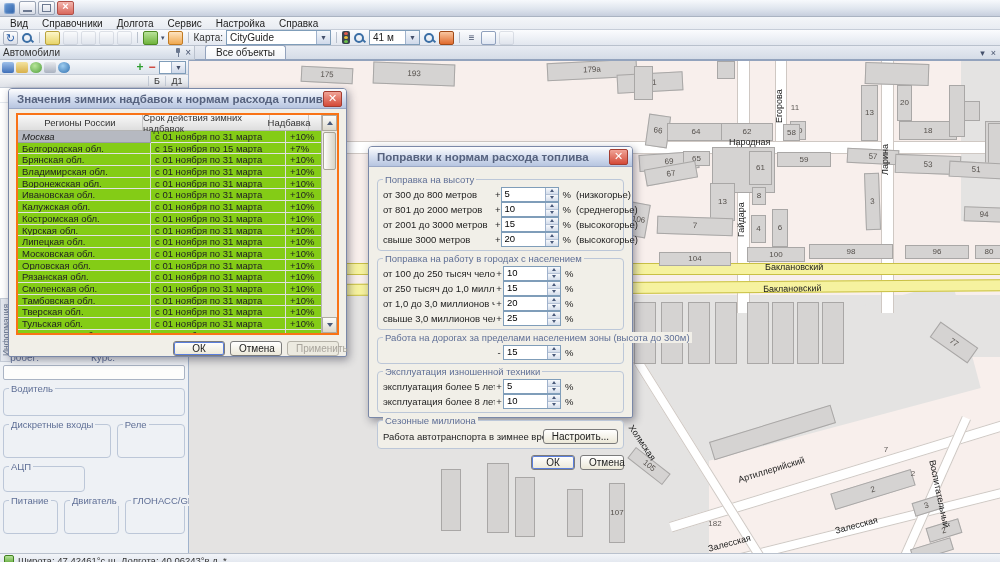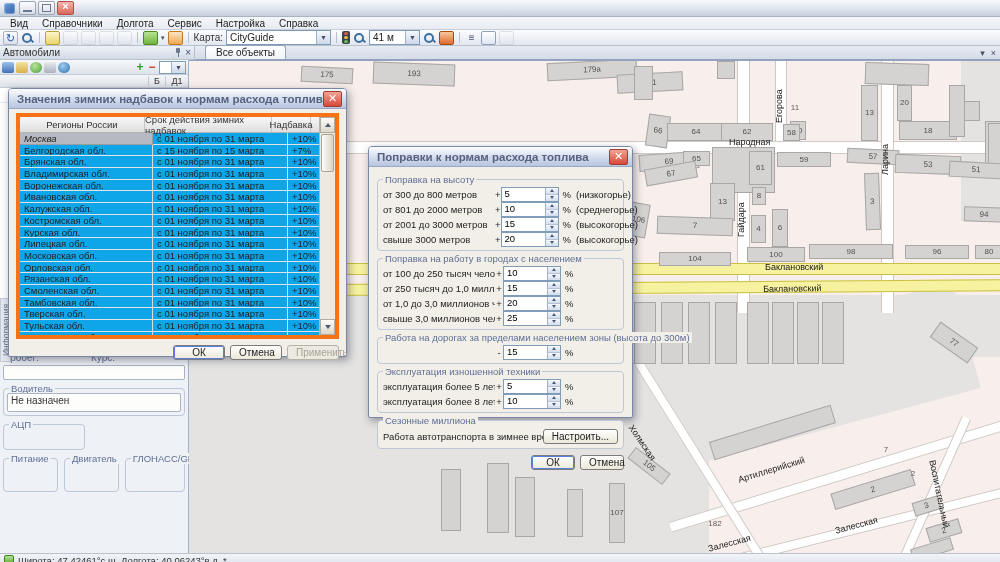--- a/index.html
+++ b/index.html
@@ -111,21 +111,21 @@
     background:linear-gradient(180deg,#fdfdfe,#d6dff0 50%,#b7c5e0);border-bottom:1px solid #9aa8c6;}
   .dtitle .tx{flex:1;font-weight:bold;font-size:11.5px;color:#56627e;white-space:nowrap;overflow:hidden;}
   .dclose{width:17px;height:14px;border:1px solid #a33c30;border-radius:2px;
     background:linear-gradient(#f0a396,#d44a38);color:#fff;font-size:11px;line-height:12px;text-align:center;font-weight:bold;}
   .xpbtn{font-family:inherit;font-size:10px;height:15px;padding:0 8px;color:#222;
     background:linear-gradient(#ffffff,#ece8d8);border:1px solid #7b7b7b;border-radius:3px;}
   .xpbtn.def{box-shadow:0 0 0 1px #5a7edc inset;}
   .xpbtn:disabled{color:#a8a49c;border-color:#b5b2a8;background:#eceae0;}
   
   #d1 .body{padding:4px 7px;}
-  .twrap{display:flex;border:4px solid #f97316;background:#0ea5e9;height:218px;overflow:hidden;}
+  .twrap{display:flex;border:2px solid #f97316;background:#84cc16;height:218px;overflow:hidden;}
   .tgrid{flex:1;overflow:hidden;}
   .thead{display:flex;height:15px;background:linear-gradient(#f8f8f8,#dedede);border-bottom:1px solid #b5b5b5;
     font-size:9.5px;color:#333;}
   .thead div{border-right:1px solid #c5c5c5;display:flex;align-items:center;justify-content:center;}
   .trow{display:flex;height:11.7px;font-size:9.5px;color:#222;}
   .tcell{border-right:1px solid #dcdcdc;border-bottom:1px solid #e2e2e2;padding:0 4px;white-space:nowrap;overflow:hidden;line-height:11px;}
   .c0{width:124px;flex:none;}
   .c1{width:126px;flex:none;}
   .c2w{width:38px;flex:none;}
   .trow.sel .tcell:first-child{background:#b6b9c1;border-color:#9a9da6;font-style:italic;}
@@ -264,21 +264,28 @@
       <div class="sidetab">Информация</div>
 
       <div class="panel-bottom">
         <div class="flabels">
           <span>Пробег:</span>
           <span>Курс:</span>
         </div>
         <div class="sunk" style="height:13px;margin-top:2px;"></div>
         <div class="gbox" style="height:26px;">
           <span class="gl">Водитель</span>
-          <div class="sunk" style="position:absolute;left:3px;right:3px;top:4px;bottom:3px;padding:1px 3px;color:#333;">Не назначен</div>
+        </div>
+        <div class="grow2">
+          <div class="gbox" style="height:32px;flex:1.6;">
+            <span class="gl">Дискретные входы</span>
+          </div>
+          <div class="gbox" style="height:32px;flex:1;">
+            <span class="gl">Реле</span>
+          </div>
         </div>
         <div class="gbox" style="height:24px;width:80px;">
           <span class="gl">АЦП</span>
         </div>
         <div class="grow2">
           <div class="gbox" style="height:32px;flex:1;">
             <span class="gl">Питание</span>
           </div>
           <div class="gbox" style="height:32px;flex:1;text-align:right;">
             <span class="gl">Двигатель</span>

